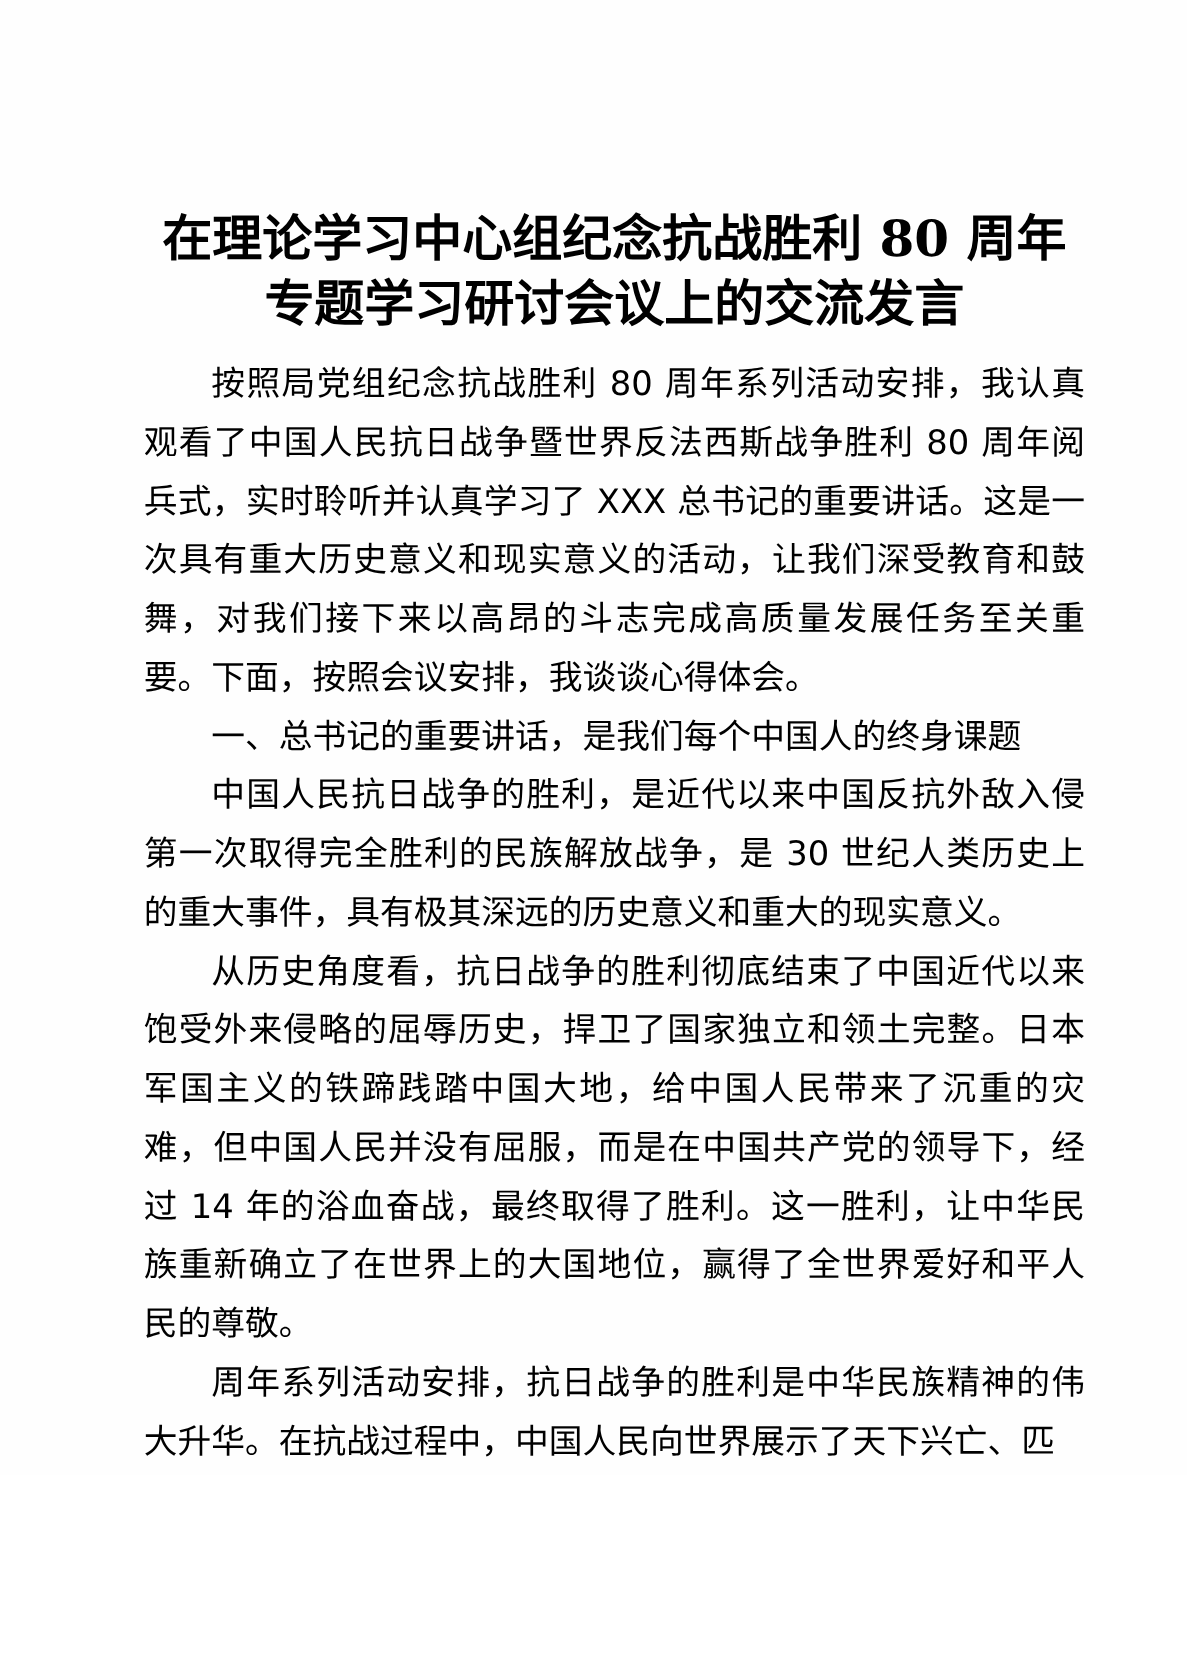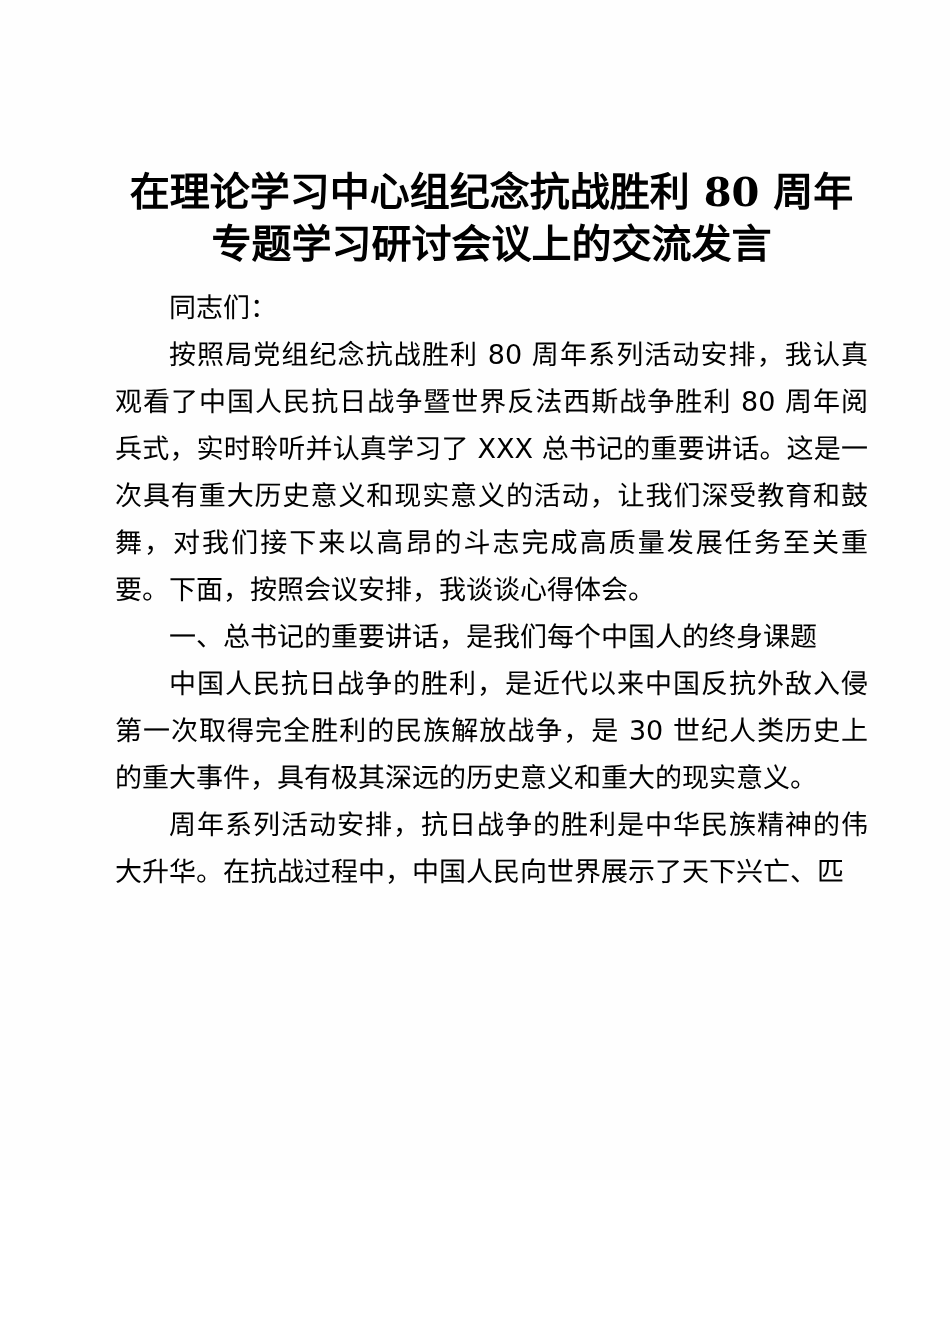--- a/index.html
+++ b/index.html
@@ -38,23 +38,23 @@
     color: #000000;
     word-break: break-all;
   }
 </style>
 </head>
 <body>
 
 <div class="page">
   <h1 class="doc-title">在理论学习中心组纪念抗战胜利 80 周年专题学习研讨会议上的交流发言</h1>
 
-  <p class="para">同志们：</p>
 
   <p class="para">按照局党组纪念抗战胜利 80 周年系列活动安排，我认真观看了中国人民抗日战争暨世界反法西斯战争胜利 80 周年阅兵式，实时聆听并认真学习了 XXX 总书记的重要讲话。这是一次具有重大历史意义和现实意义的活动，让我们深受教育和鼓舞，对我们接下来以高昂的斗志完成高质量发展任务至关重要。下面，按照会议安排，我谈谈心得体会。</p>
 
   <p class="para">一、总书记的重要讲话，是我们每个中国人的终身课题</p>
 
   <p class="para">中国人民抗日战争的胜利，是近代以来中国反抗外敌入侵第一次取得完全胜利的民族解放战争，是 30 世纪人类历史上的重大事件，具有极其深远的历史意义和重大的现实意义。</p>
 
+  <p class="para">从历史角度看，抗日战争的胜利彻底结束了中国近代以来饱受外来侵略的屈辱历史，捍卫了国家独立和领土完整。日本军国主义的铁蹄践踏中国大地，给中国人民带来了沉重的灾难，但中国人民并没有屈服，而是在中国共产党的领导下，经过 14 年的浴血奋战，最终取得了胜利。这一胜利，让中华民族重新确立了在世界上的大国地位，赢得了全世界爱好和平人民的尊敬。</p>
 
   <p class="para">周年系列活动安排，抗日战争的胜利是中华民族精神的伟大升华。在抗战过程中，中国人民向世界展示了天下兴亡、匹</p>
 </div>
 
 </body></html>

